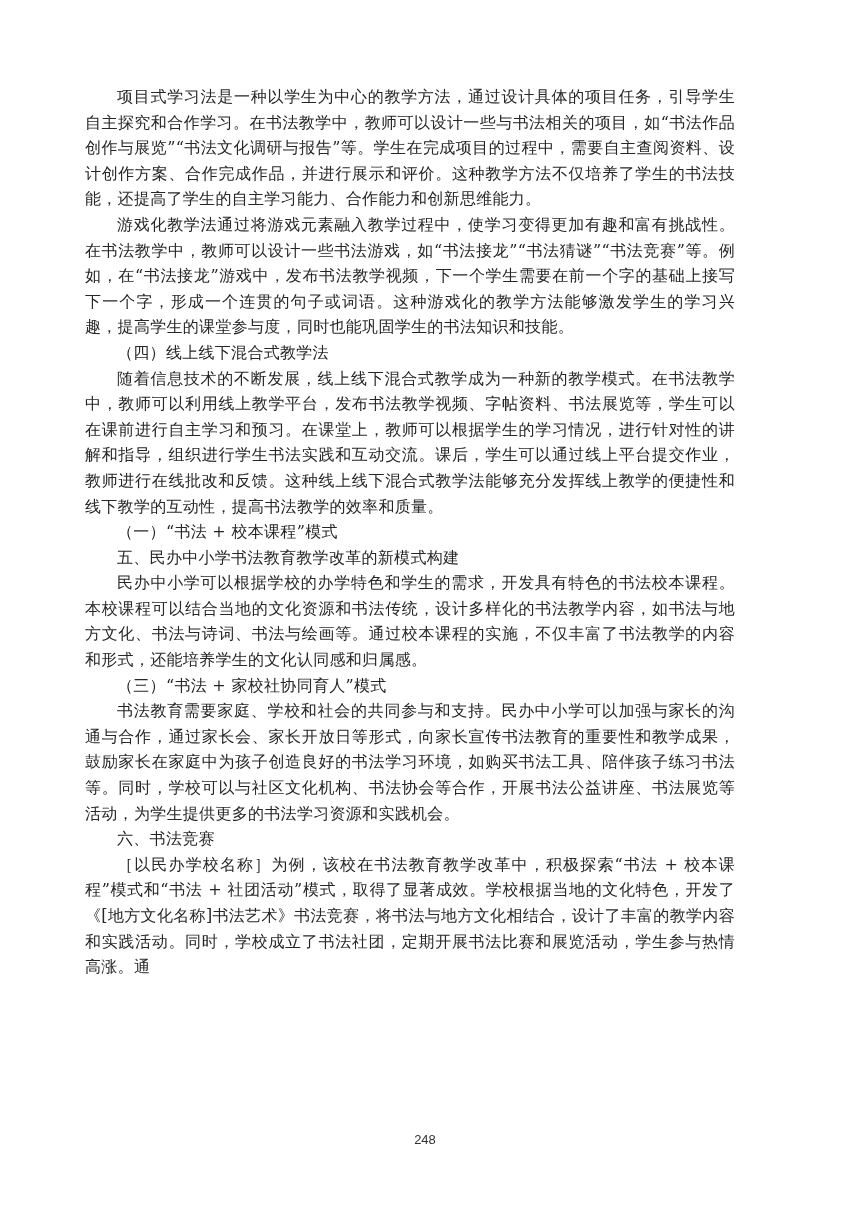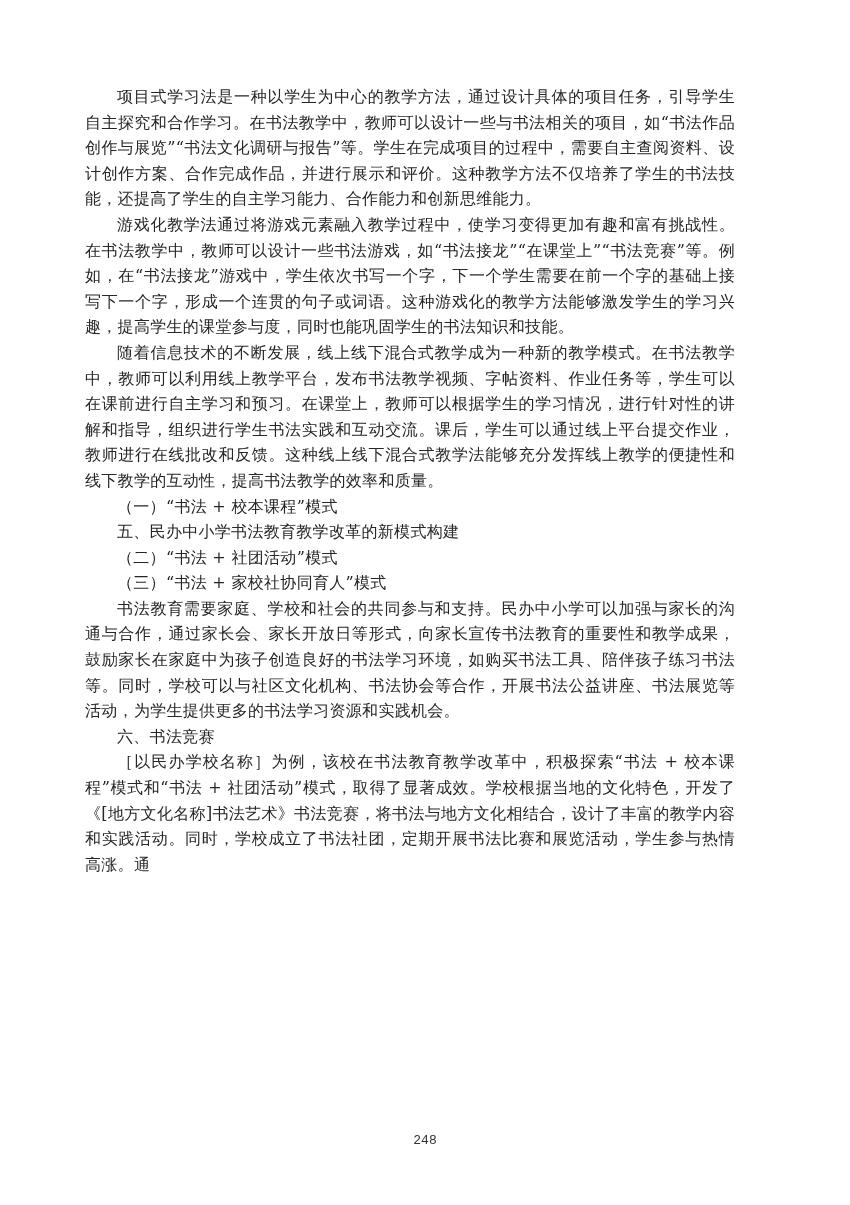--- a/index.html
+++ b/index.html
@@ -38,37 +38,38 @@
     text-align: left;
   }
   .footer {
     position: absolute;
     left: 0;
     top: 1130px;
     width: 850px;
     text-align: center;
   }
   .page-number {
-    font-family: Liberation Mono, monospace;
+    font-family: Liberation Sans, sans-serif;
     font-size: 13px;
     color: #333333;
   }
 </style>
 </head>
 <body>
 
 <div class="page">
   <main class="content">
 
   <p class="body">项目式学习法是一种以学生为中心的教学方法，通过设计具体的项目任务，引导学生自主探究和合作学习。在书法教学中，教师可以设计一些与书法相关的项目，如“书法作品创作与展览”“书法文化调研与报告”等。学生在完成项目的过程中，需要自主查阅资料、设计创作方案、合作完成作品，并进行展示和评价。这种教学方法不仅培养了学生的书法技能，还提高了学生的自主学习能力、合作能力和创新思维能力。</p>
-      <p class="body">游戏化教学法通过将游戏元素融入教学过程中，使学习变得更加有趣和富有挑战性。在书法教学中，教师可以设计一些书法游戏，如“书法接龙”“在课堂上”“书法竞赛”等。例如，在“书法接龙”游戏中，学生依次书写一个字，下一个学生需要在前一个字的基础上接写下一个字，形成一个连贯的句子或词语。这种游戏化的教学方法能够激发学生的学习兴趣，提高学生的课堂参与度，同时也能巩固学生的书法知识和技能。</p>
-      <p class="body">随着信息技术的不断发展，线上线下混合式教学成为一种新的教学模式。在书法教学中，教师可以利用线上教学平台，发布书法教学视频、字帖资料、作业任务等，学生可以在课前进行自主学习和预习。在课堂上，教师可以根据学生的学习情况，进行针对性的讲解和指导，组织进行学生书法实践和互动交流。课后，学生可以通过线上平台提交作业，教师进行在线批改和反馈。这种线上线下混合式教学法能够充分发挥线上教学的便捷性和线下教学的互动性，提高书法教学的效率和质量。</p>
+      <p class="body">游戏化教学法通过将游戏元素融入教学过程中，使学习变得更加有趣和富有挑战性。在书法教学中，教师可以设计一些书法游戏，如“书法接龙”“书法猜谜”“书法竞赛”等。例如，在“书法接龙”游戏中，发布书法教学视频，下一个学生需要在前一个字的基础上接写下一个字，形成一个连贯的句子或词语。这种游戏化的教学方法能够激发学生的学习兴趣，提高学生的课堂参与度，同时也能巩固学生的书法知识和技能。</p>
+      <p class="heading">（四）线上线下混合式教学法</p>
+      <p class="body">随着信息技术的不断发展，线上线下混合式教学成为一种新的教学模式。在书法教学中，教师可以利用线上教学平台，发布书法教学视频、字帖资料、书法展览等，学生可以在课前进行自主学习和预习。在课堂上，教师可以根据学生的学习情况，进行针对性的讲解和指导，组织进行学生书法实践和互动交流。课后，学生可以通过线上平台提交作业，教师进行在线批改和反馈。这种线上线下混合式教学法能够充分发挥线上教学的便捷性和线下教学的互动性，提高书法教学的效率和质量。</p>
       <p class="heading">（一）“书法 + 校本课程”模式</p>
       <p class="heading">五、民办中小学书法教育教学改革的新模式构建</p>
-      <p class="heading">（二）“书法 + 社团活动”模式</p>
+      <p class="body">民办中小学可以根据学校的办学特色和学生的需求，开发具有特色的书法校本课程。本校课程可以结合当地的文化资源和书法传统，设计多样化的书法教学内容，如书法与地方文化、书法与诗词、书法与绘画等。通过校本课程的实施，不仅丰富了书法教学的内容和形式，还能培养学生的文化认同感和归属感。</p>
       <p class="heading">（三）“书法 + 家校社协同育人”模式</p>
       <p class="body">书法教育需要家庭、学校和社会的共同参与和支持。民办中小学可以加强与家长的沟通与合作，通过家长会、家长开放日等形式，向家长宣传书法教育的重要性和教学成果，鼓励家长在家庭中为孩子创造良好的书法学习环境，如购买书法工具、陪伴孩子练习书法等。同时，学校可以与社区文化机构、书法协会等合作，开展书法公益讲座、书法展览等活动，为学生提供更多的书法学习资源和实践机会。</p>
       <p class="heading">六、书法竞赛</p>
       <p class="body">［以民办学校名称］为例，该校在书法教育教学改革中，积极探索“书法 + 校本课程”模式和“书法 + 社团活动”模式，取得了显著成效。学校根据当地的文化特色，开发了《[地方文化名称]书法艺术》书法竞赛，将书法与地方文化相结合，设计了丰富的教学内容和实践活动。同时，学校成立了书法社团，定期开展书法比赛和展览活动，学生参与热情高涨。通</p>
     </main>
   <footer class="footer">
     <span class="page-number">248</span>
   </footer>
 </div>
 

